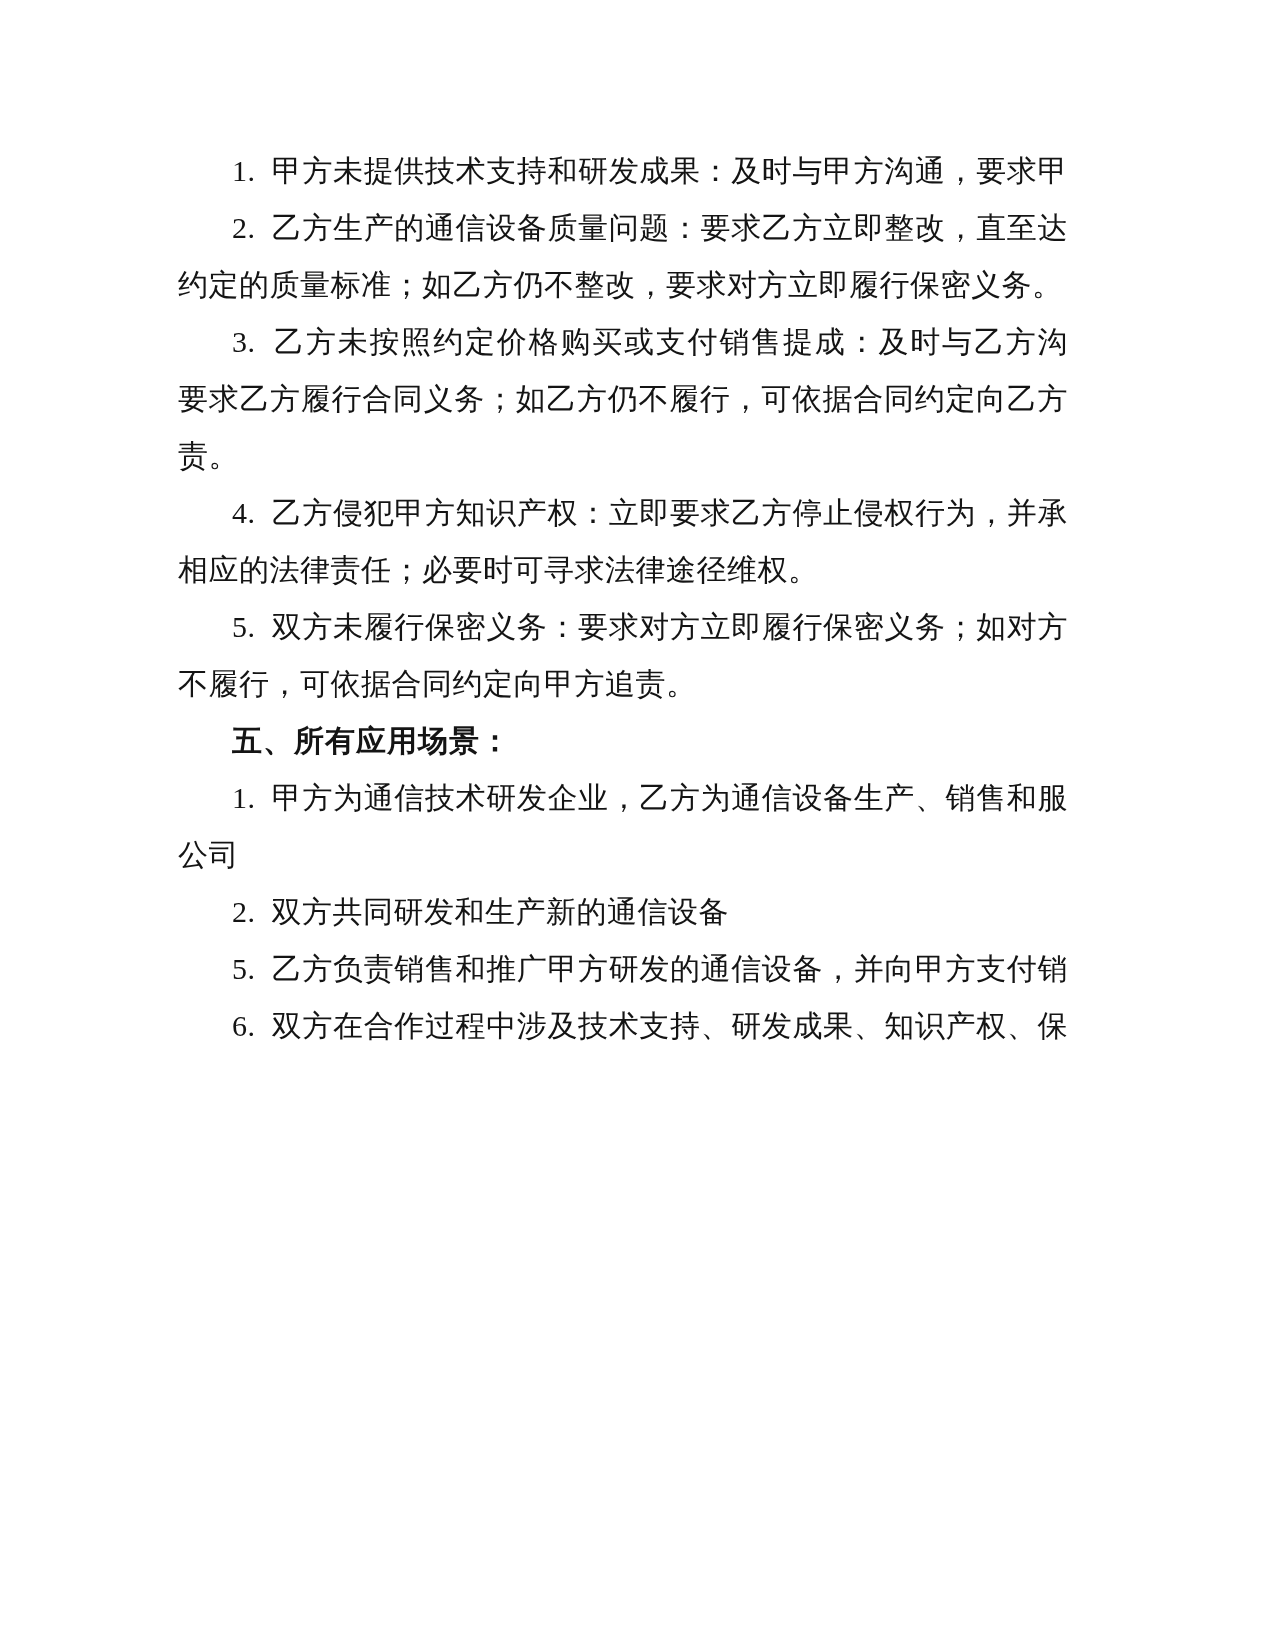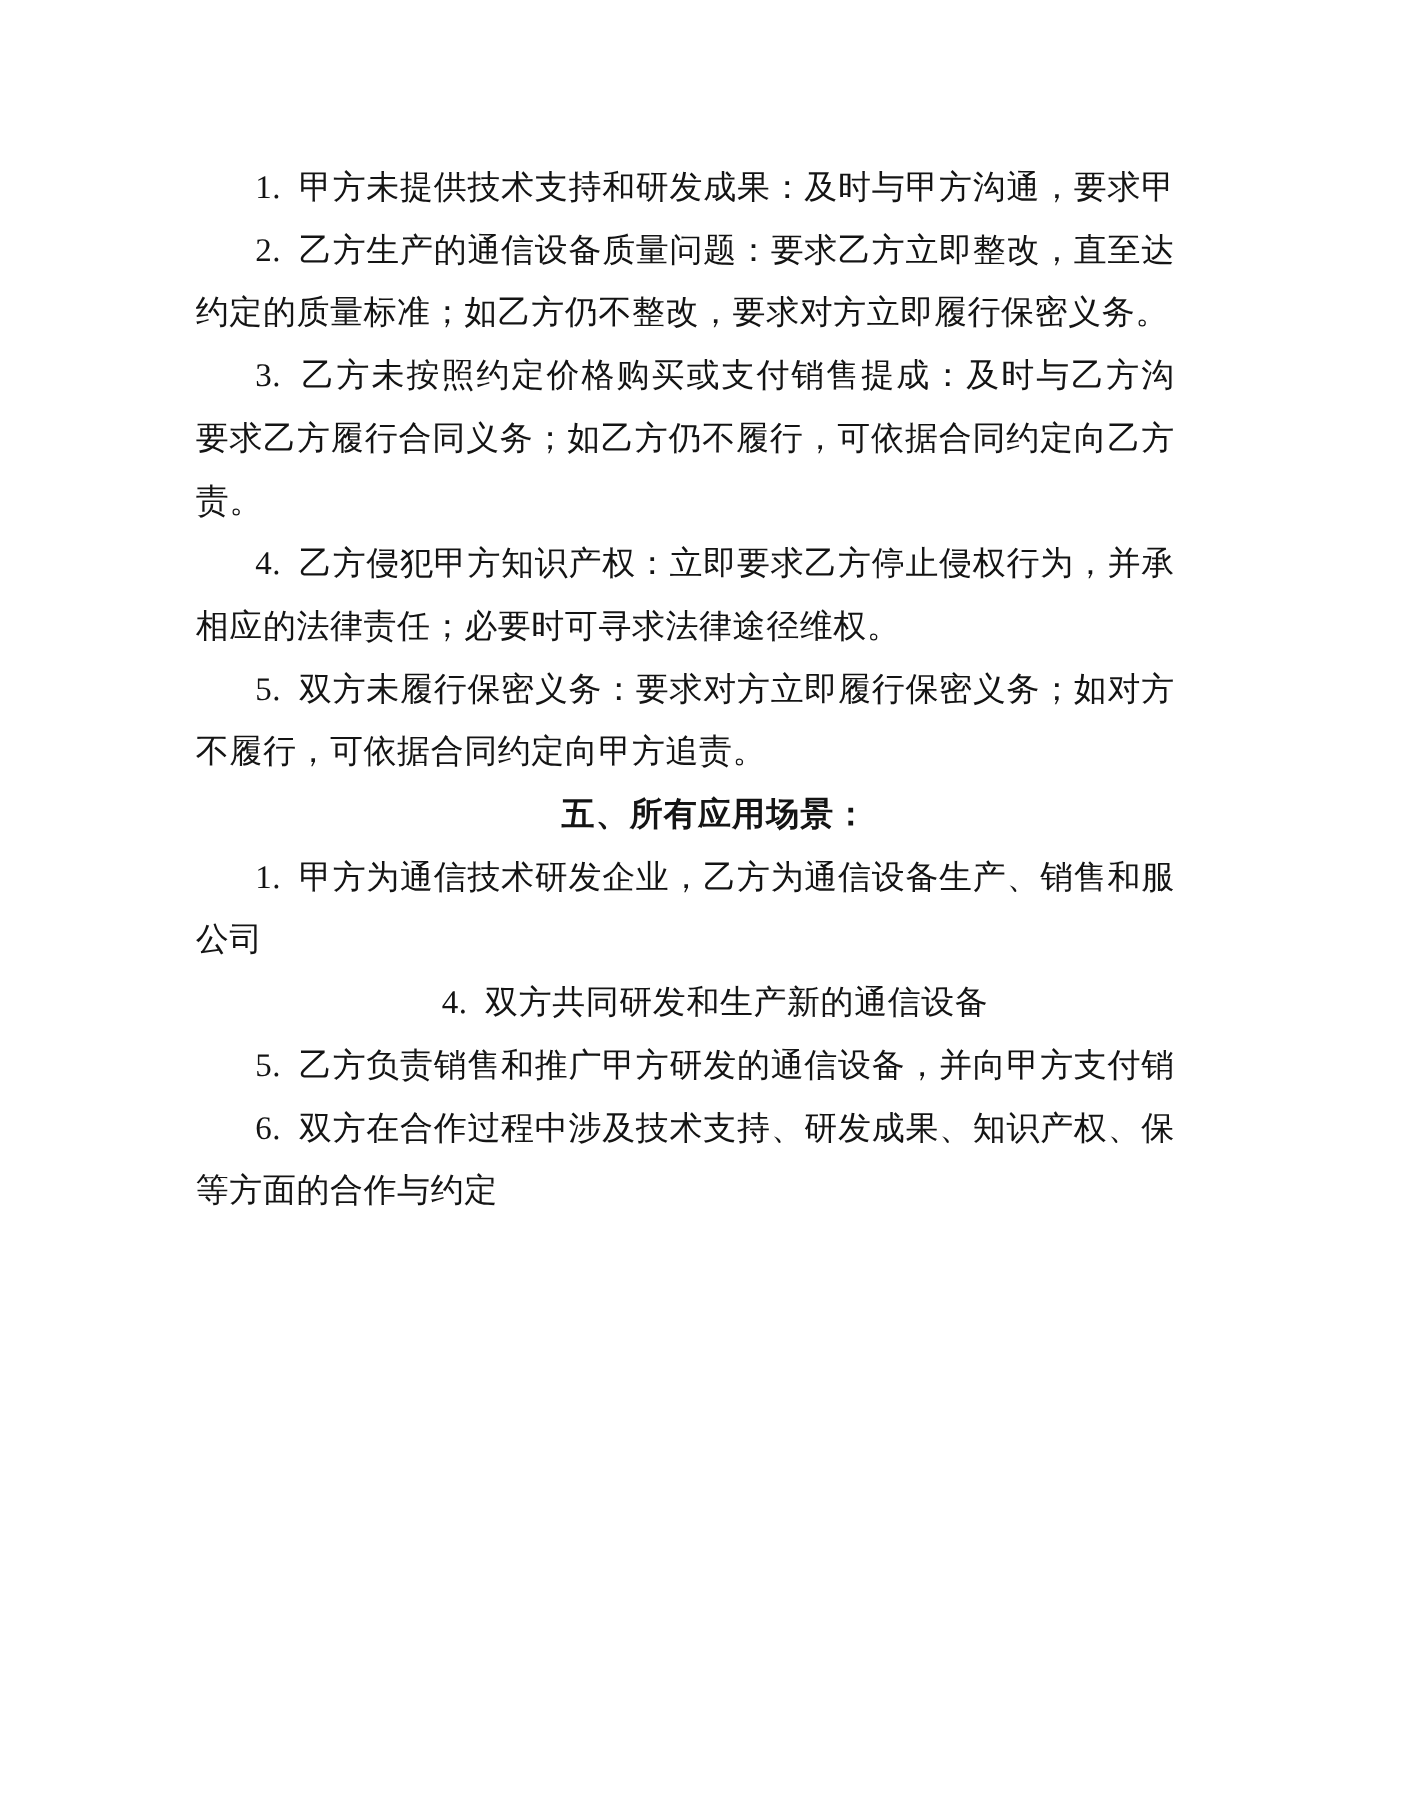--- a/index.html
+++ b/index.html
@@ -25,21 +25,20 @@
   .line {
     font-size: 30px;
     height: 57px;
     line-height: 57px;
     white-space: pre-wrap;
     overflow: hidden;
     letter-spacing: 0.5px;
   }
   .line.indent {
     text-indent: 54px;
-    text-align: center;
   }
   .line.justify {
     text-align: justify;
     text-align-last: justify;
     text-justify: inter-character;
   }
   .line.heading {
     font-weight: 700;
     font-family: "Liberation Sans", "DejaVu Sans", sans-serif;
     letter-spacing: 1px;
@@ -56,18 +55,17 @@
       <div class="line indent justify">3.  乙方未按照约定价格购买或支付销售提成：及时与乙方沟通，</div>
       <div class="line justify">要求乙方履行合同义务；如乙方仍不履行，可依据合同约定向乙方追</div>
       <div class="line">责。</div>
       <div class="line indent justify">4.  乙方侵犯甲方知识产权：立即要求乙方停止侵权行为，并承担</div>
       <div class="line">相应的法律责任；必要时可寻求法律途径维权。</div>
       <div class="line indent justify">5.  双方未履行保密义务：要求对方立即履行保密义务；如对方仍</div>
       <div class="line">不履行，可依据合同约定向甲方追责。</div>
       <div class="line indent heading">五、所有应用场景：</div>
       <div class="line indent justify">1.  甲方为通信技术研发企业，乙方为通信设备生产、销售和服务</div>
       <div class="line">公司</div>
-      <div class="line indent">4.  双方共同研发和生产新的通信设备</div>
+      <div class="line indent">2.  双方共同研发和生产新的通信设备</div>
       <div class="line indent justify">5.  乙方负责销售和推广甲方研发的通信设备，并向甲方支付销售</div>
       <div class="line indent justify">6.  双方在合作过程中涉及技术支持、研发成果、知识产权、保密</div>
-      <div class="line">等方面的合作与约定</div>
     </div>
 </div>
 
 </body></html>

